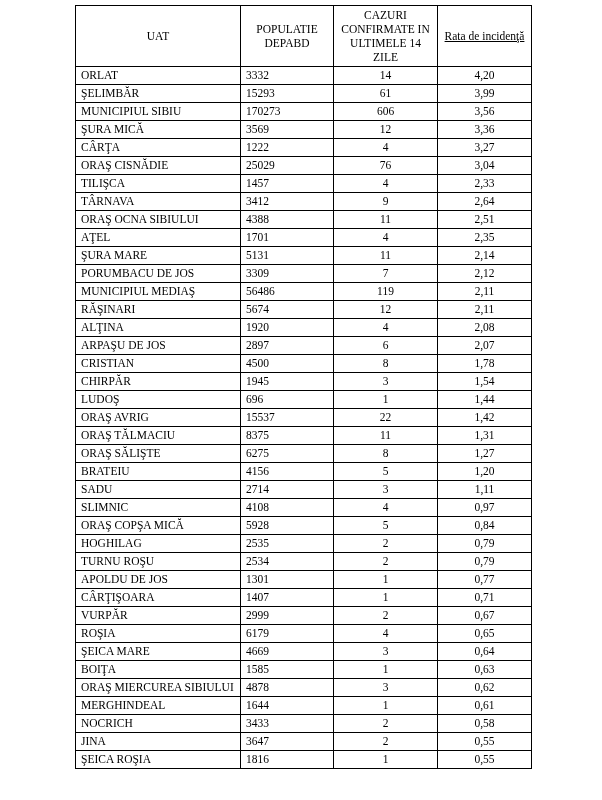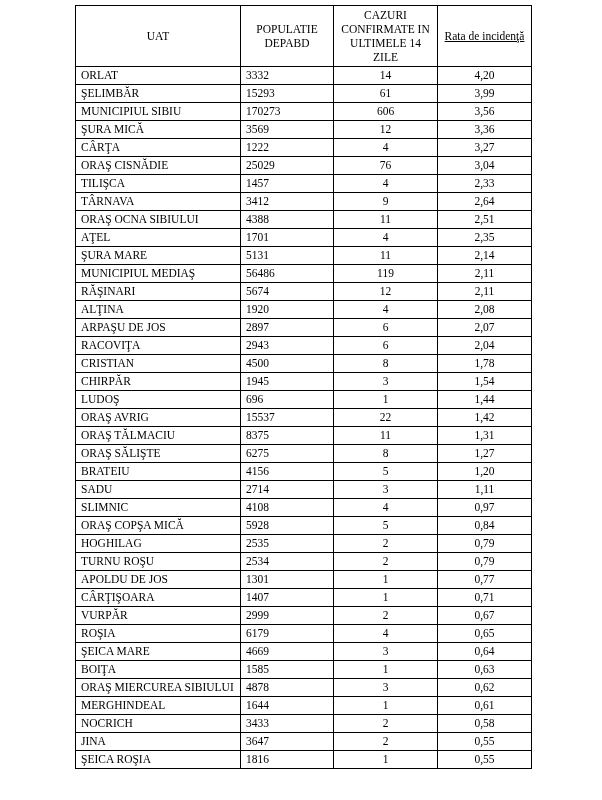--- a/index.html
+++ b/index.html
@@ -137,20 +137,26 @@
           <td class="center">4</td>
           <td class="center">2,35</td>
         </tr>
         <tr>
           <td>ŞURA MARE</td>
           <td>5131</td>
           <td class="center">11</td>
           <td class="center">2,14</td>
         </tr>
         <tr>
+          <td>PORUMBACU DE JOS</td>
+          <td>3309</td>
+          <td class="center">7</td>
+          <td class="center">2,12</td>
+        </tr>
+        <tr>
           <td>MUNICIPIUL MEDIAŞ</td>
           <td>56486</td>
           <td class="center">119</td>
           <td class="center">2,11</td>
         </tr>
         <tr>
           <td>RĂŞINARI</td>
           <td>5674</td>
           <td class="center">12</td>
           <td class="center">2,11</td>
@@ -159,26 +165,20 @@
           <td>ALŢINA</td>
           <td>1920</td>
           <td class="center">4</td>
           <td class="center">2,08</td>
         </tr>
         <tr>
           <td>ARPAŞU DE JOS</td>
           <td>2897</td>
           <td class="center">6</td>
           <td class="center">2,07</td>
-        </tr>
-        <tr>
-          <td>RACOVIŢA</td>
-          <td>2943</td>
-          <td class="center">6</td>
-          <td class="center">2,04</td>
         </tr>
         <tr>
           <td>CRISTIAN</td>
           <td>4500</td>
           <td class="center">8</td>
           <td class="center">1,78</td>
         </tr>
         <tr>
           <td>CHIRPĂR</td>
           <td>1945</td>

